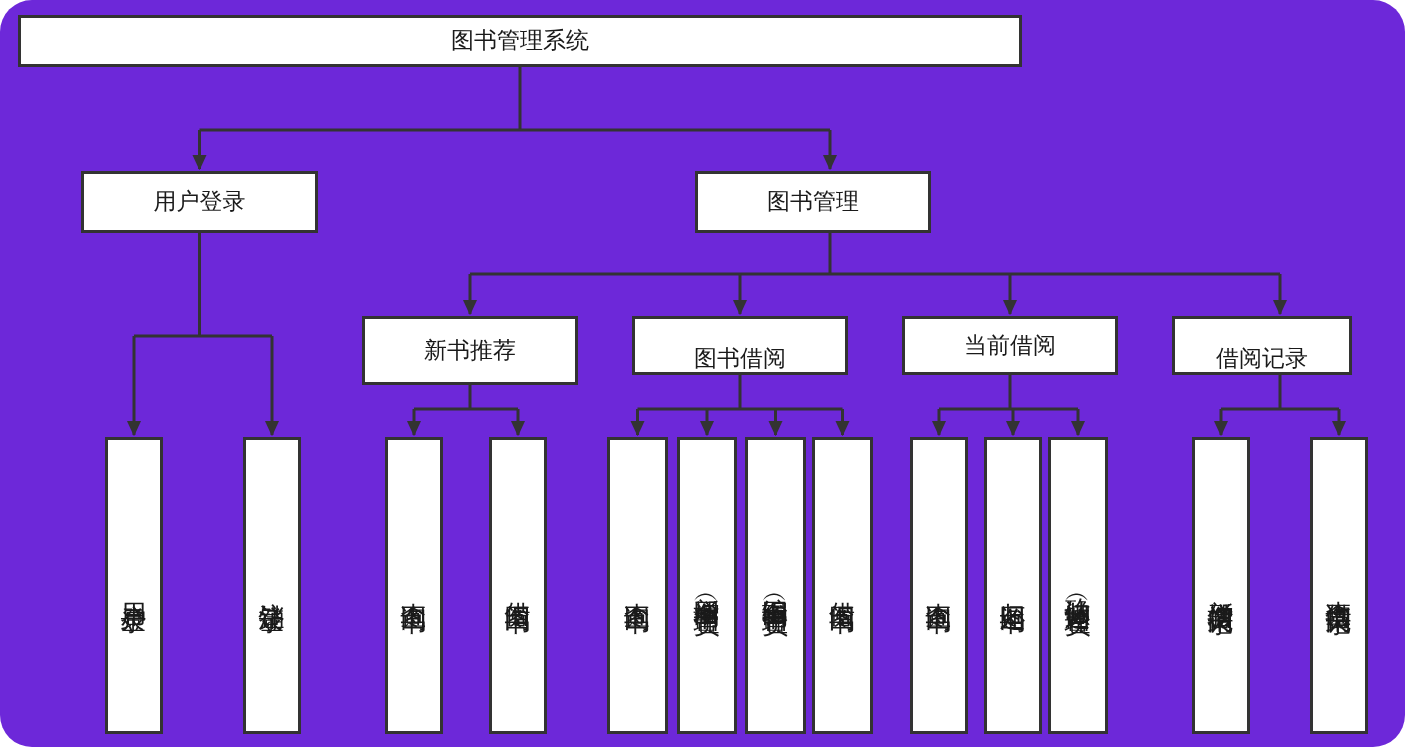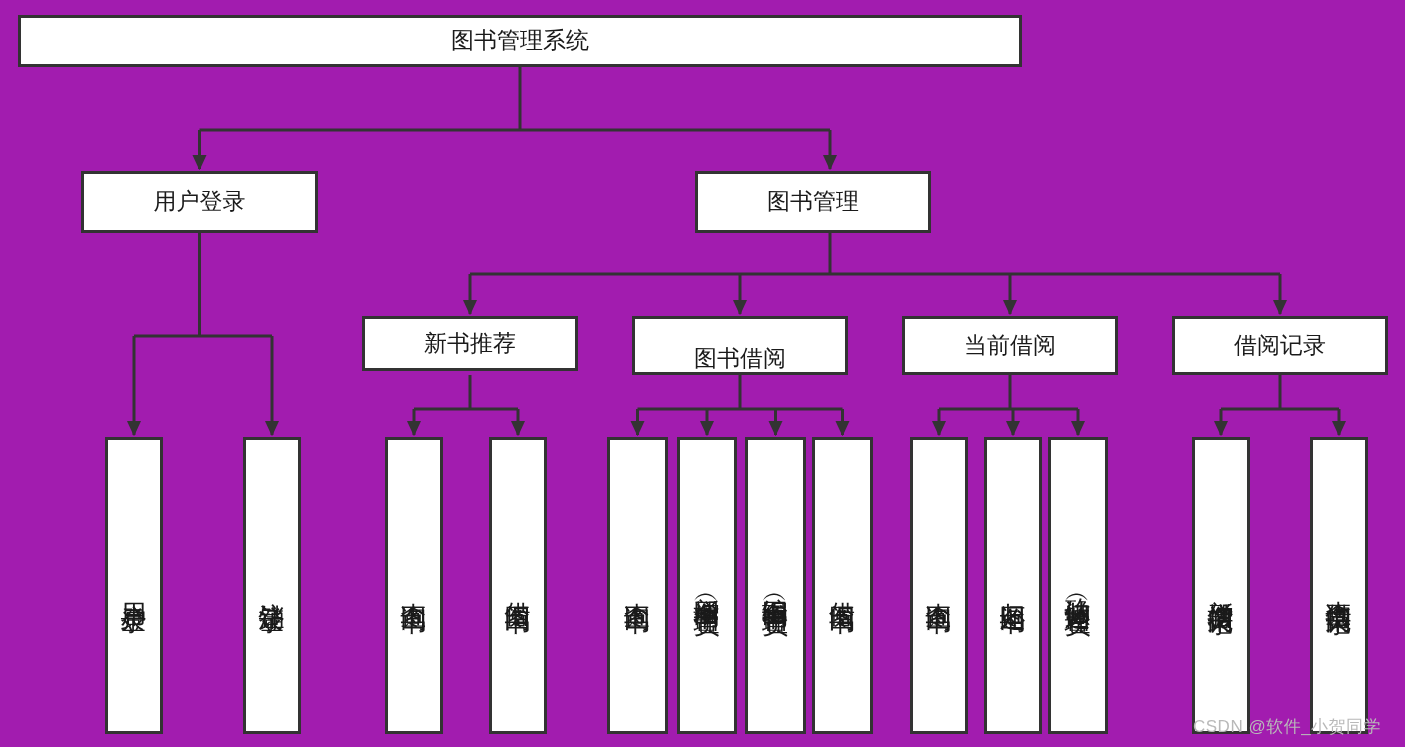--- a/index.html
+++ b/index.html
@@ -7,22 +7,23 @@
     padding: 0;
     background: #ffffff;
   }
   body {
     font-family: "Liberation Sans", "DejaVu Sans", sans-serif;
   }
   #canvas {
     position: relative;
     width: 1405px;
     height: 747px;
-    background: #a21caf;
+    background: #6d28d9;
     overflow: hidden;
+    border-radius: 32px;
   }
   #edges {
     position: absolute;
     left: 0;
     top: 0;
     width: 1405px;
     height: 747px;
     pointer-events: none;
   }
   .node {
@@ -116,30 +117,30 @@
   <div id="node-layer">
       <div class="node horiz" style="left: 18px; top: 15px; width: 1004px; height: 52px;">
         <span class="node-label">图书管理系统</span>
       </div>
       <div class="node horiz" style="left: 81px; top: 171px; width: 237px; height: 62px;">
         <span class="node-label">用户登录</span>
       </div>
       <div class="node horiz" style="left: 695px; top: 171px; width: 236px; height: 62px;">
         <span class="node-label">图书管理</span>
       </div>
-      <div class="node horiz" style="left: 362px; top: 316px; width: 216px; height: 55px;">
+      <div class="node horiz" style="left: 362px; top: 316px; width: 216px; height: 69px;">
         <span class="node-label">新书推荐</span>
       </div>
       <div class="node horiz" style="left: 632px; top: 316px; width: 216px; height: 59px; align-items: flex-end;">
         <span class="node-label">图书借阅</span>
       </div>
       <div class="node horiz" style="left: 902px; top: 316px; width: 216px; height: 59px;">
         <span class="node-label">当前借阅</span>
       </div>
-      <div class="node horiz" style="left: 1172px; top: 316px; width: 216px; height: 59px;">
+      <div class="node horiz" style="left: 1172px; top: 316px; width: 180px; height: 59px; align-items: flex-end;">
         <span class="node-label">借阅记录</span>
       </div>
       <div class="node vert" style="left: 105px; top: 437px; width: 58px; height: 297px;">
         <span class="node-label">用户登录</span>
       </div>
       <div class="node vert" style="left: 243px; top: 437px; width: 58px; height: 297px;">
         <span class="node-label">注销登录</span>
       </div>
       <div class="node vert" style="left: 385px; top: 437px; width: 58px; height: 297px;">
         <span class="node-label">查询图书</span>
@@ -169,14 +170,13 @@
         <span class="node-label">确认归还（管理员）</span>
       </div>
       <div class="node vert" style="left: 1192px; top: 437px; width: 58px; height: 297px;">
         <span class="node-label">新增借阅记录</span>
       </div>
       <div class="node vert" style="left: 1310px; top: 437px; width: 58px; height: 297px;">
         <span class="node-label">查询借阅记录</span>
       </div>
     </div>
 
-  <div id="watermark">CSDN @软件_小贺同学</div>
 </div>
 
 </body></html>

